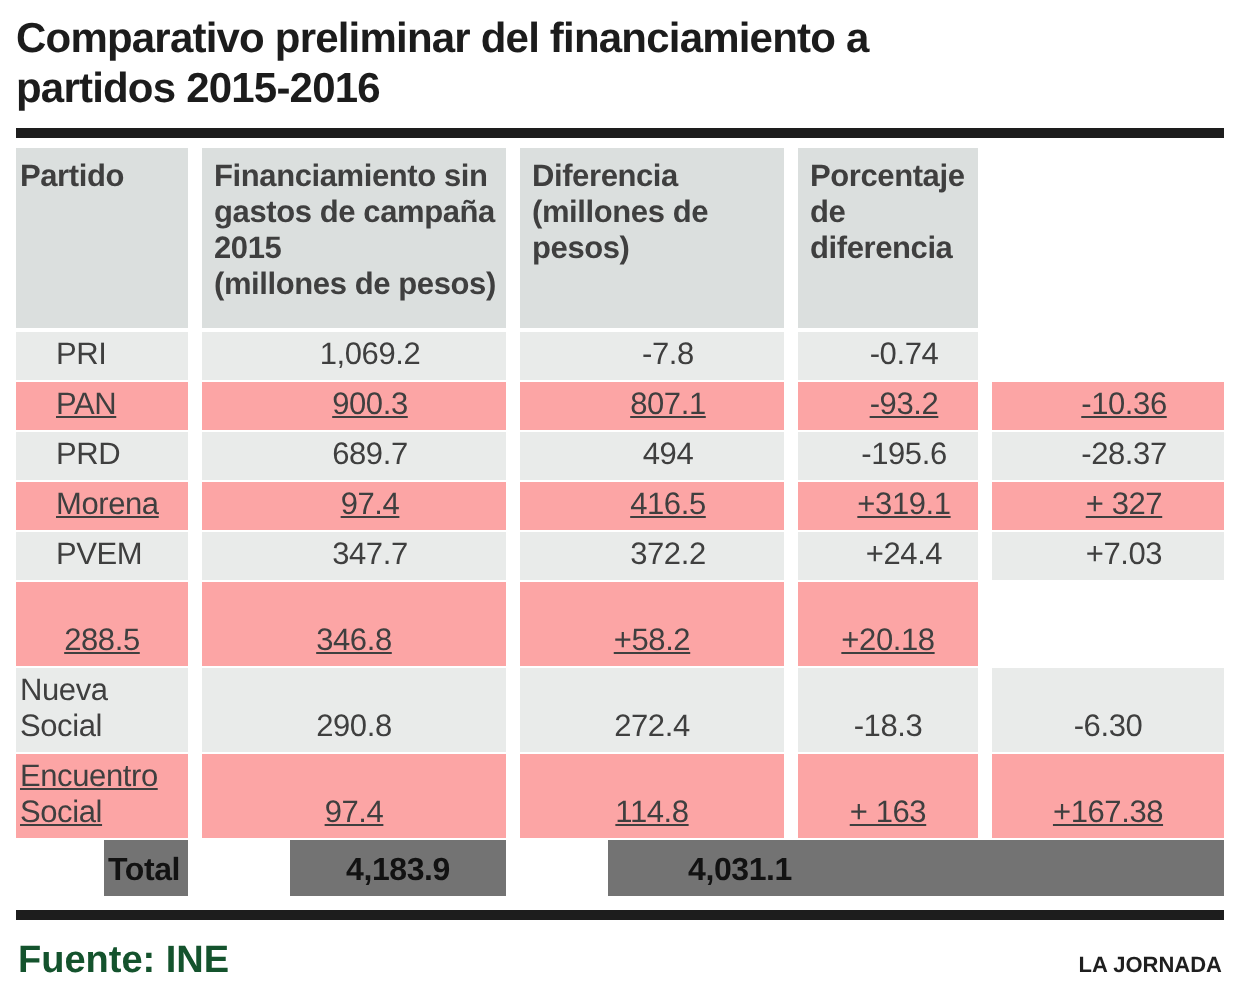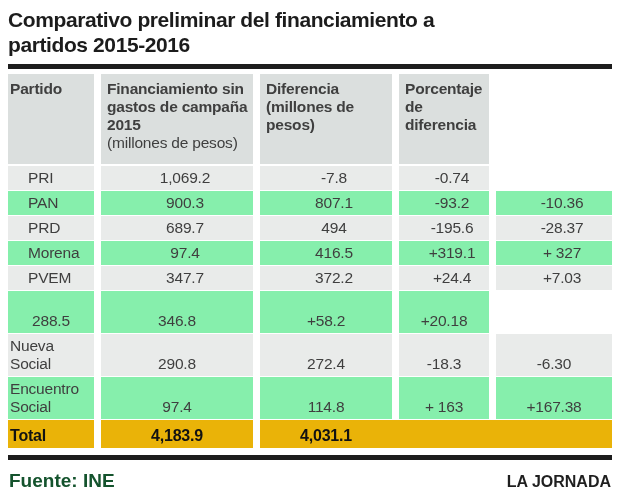--- a/index.html
+++ b/index.html
@@ -35,51 +35,51 @@
     background:#dbdfde; height:90px; box-sizing:border-box;
     flex-direction:column; align-items:flex-start; justify-content:flex-start;
     padding:6px 3px 0 6px;
   }
   .thead .cell.first { padding-left:2px; }
   .hmain {
     font-size:16px; line-height:19px; font-weight:bold;
     color:#1f1f1f; letter-spacing:-0.3px;
   }
   .hsub {
-    font-size:13.5px; line-height:16px; font-weight:normal;
+    font-size:13.5px; line-height:16px; font-weight:bold;
     color:#2a2a2a; letter-spacing:-0.4px;
   }
 
   
   .r1 .cell { height:24px; box-sizing:border-box;padding-left:20px; }
   .r2 .cell { height:42px; box-sizing:border-box; }
   .shade .cell { background:#e9ebea; }
-  .plain .cell { background:#86efac; }
+  .plain .cell { background:#fca5a5;text-decoration:underline; }
   .cell, .cell span {
     font-size:15.5px; line-height:18px; color:#3f3f3f; letter-spacing:-0.2px;
   }
 
   
   .trow { grid-template-columns:86px 152px 1fr; }
   .trow .cell {
-    background:#eab308; height:28px; box-sizing:border-box;
+    background:#737373; height:28px; box-sizing:border-box;margin-left:44px;
   }
   .trow .cell, .trow .cell span {
     font-weight:bold; color:#121212; font-size:16px;
   }
   .merged { justify-content:flex-start; padding:0 0 3px 0; }
   .merged .inner { display:block; width:132px; text-align:center; }
 
   
   .footer {
     display:flex; justify-content:space-between; align-items:baseline;
     margin-top:10px; padding:0 1px;
   }
   .src { font-size:19px; font-weight:bold; color:#14532d; }
-  .credit { font-size:16px; font-weight:bold; color:#1f1f1f; }
+  .credit { font-size:11px; font-weight:bold; color:#1f1f1f; }
 </style>
 </head>
 <body>
 
 <div class="wrap">
 
   <h1 class="title">Comparativo preliminar del financiamiento a
 partidos 2015-2016</h1>
 
   <div class="rule rule-top"></div>

